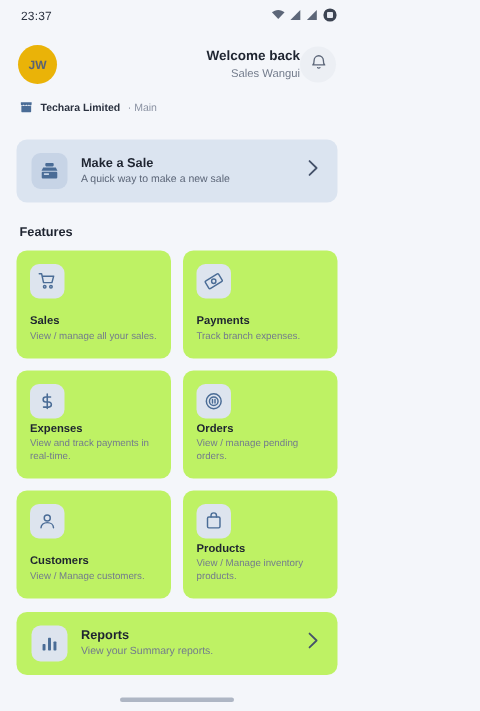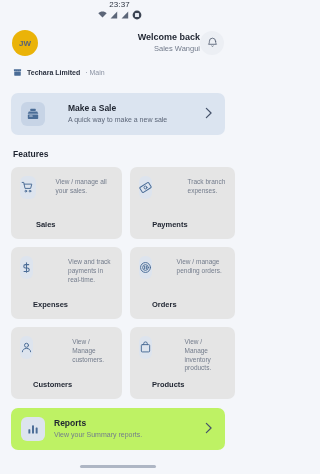--- a/index.html
+++ b/index.html
@@ -13,21 +13,20 @@
     position: relative;
   }
 
   
   .status-bar {
     height: 20px;
     display: flex;
     align-items: center;
     justify-content: space-between;
     padding: 0 11px 0 14px;
-    flex-direction: column;
   }
   .status-time {
     font-size: 8px;
     color: #2b3240;
     letter-spacing: .1px;
   }
   .status-icons {
     display: flex;
     align-items: center;
     gap: 3px;
@@ -101,21 +100,21 @@
   }
 
   
   .sale-card {
     margin: 12px 11px 0 11px;
     background: #dbe4f0;
     border-radius: 7px;
     padding: 9px 10px;
     display: flex;
     align-items: center;
-    gap: 23px;
+    gap: 9px;
   }
   .sale-icon-box {
     width: 24px;
     height: 24px;
     border-radius: 6px;
     background: #c7d4e6;
     display: flex;
     align-items: center;
     justify-content: center;
     flex: 0 0 auto;
@@ -142,25 +141,26 @@
     color: #1e2430;
     padding: 14px 0 0 13px;
   }
   .grid {
     display: grid;
     grid-template-columns: 1fr 1fr;
     gap: 8px;
     padding: 8px 11px 0 11px;
   }
   .tile {
-    background: #e5e5e5;
+    background: #bef264;
     border-radius: 7px;
     padding: 9px 8px 9px 9px;
     min-height: 72px;
     display: flex;
+    flex-direction: column;
   }
   .tile-icon-box {
     width: 23px;
     height: 23px;
     border-radius: 6px;
     background: #dde4ee;
     display: flex;
     align-items: center;
     justify-content: center;
   }

